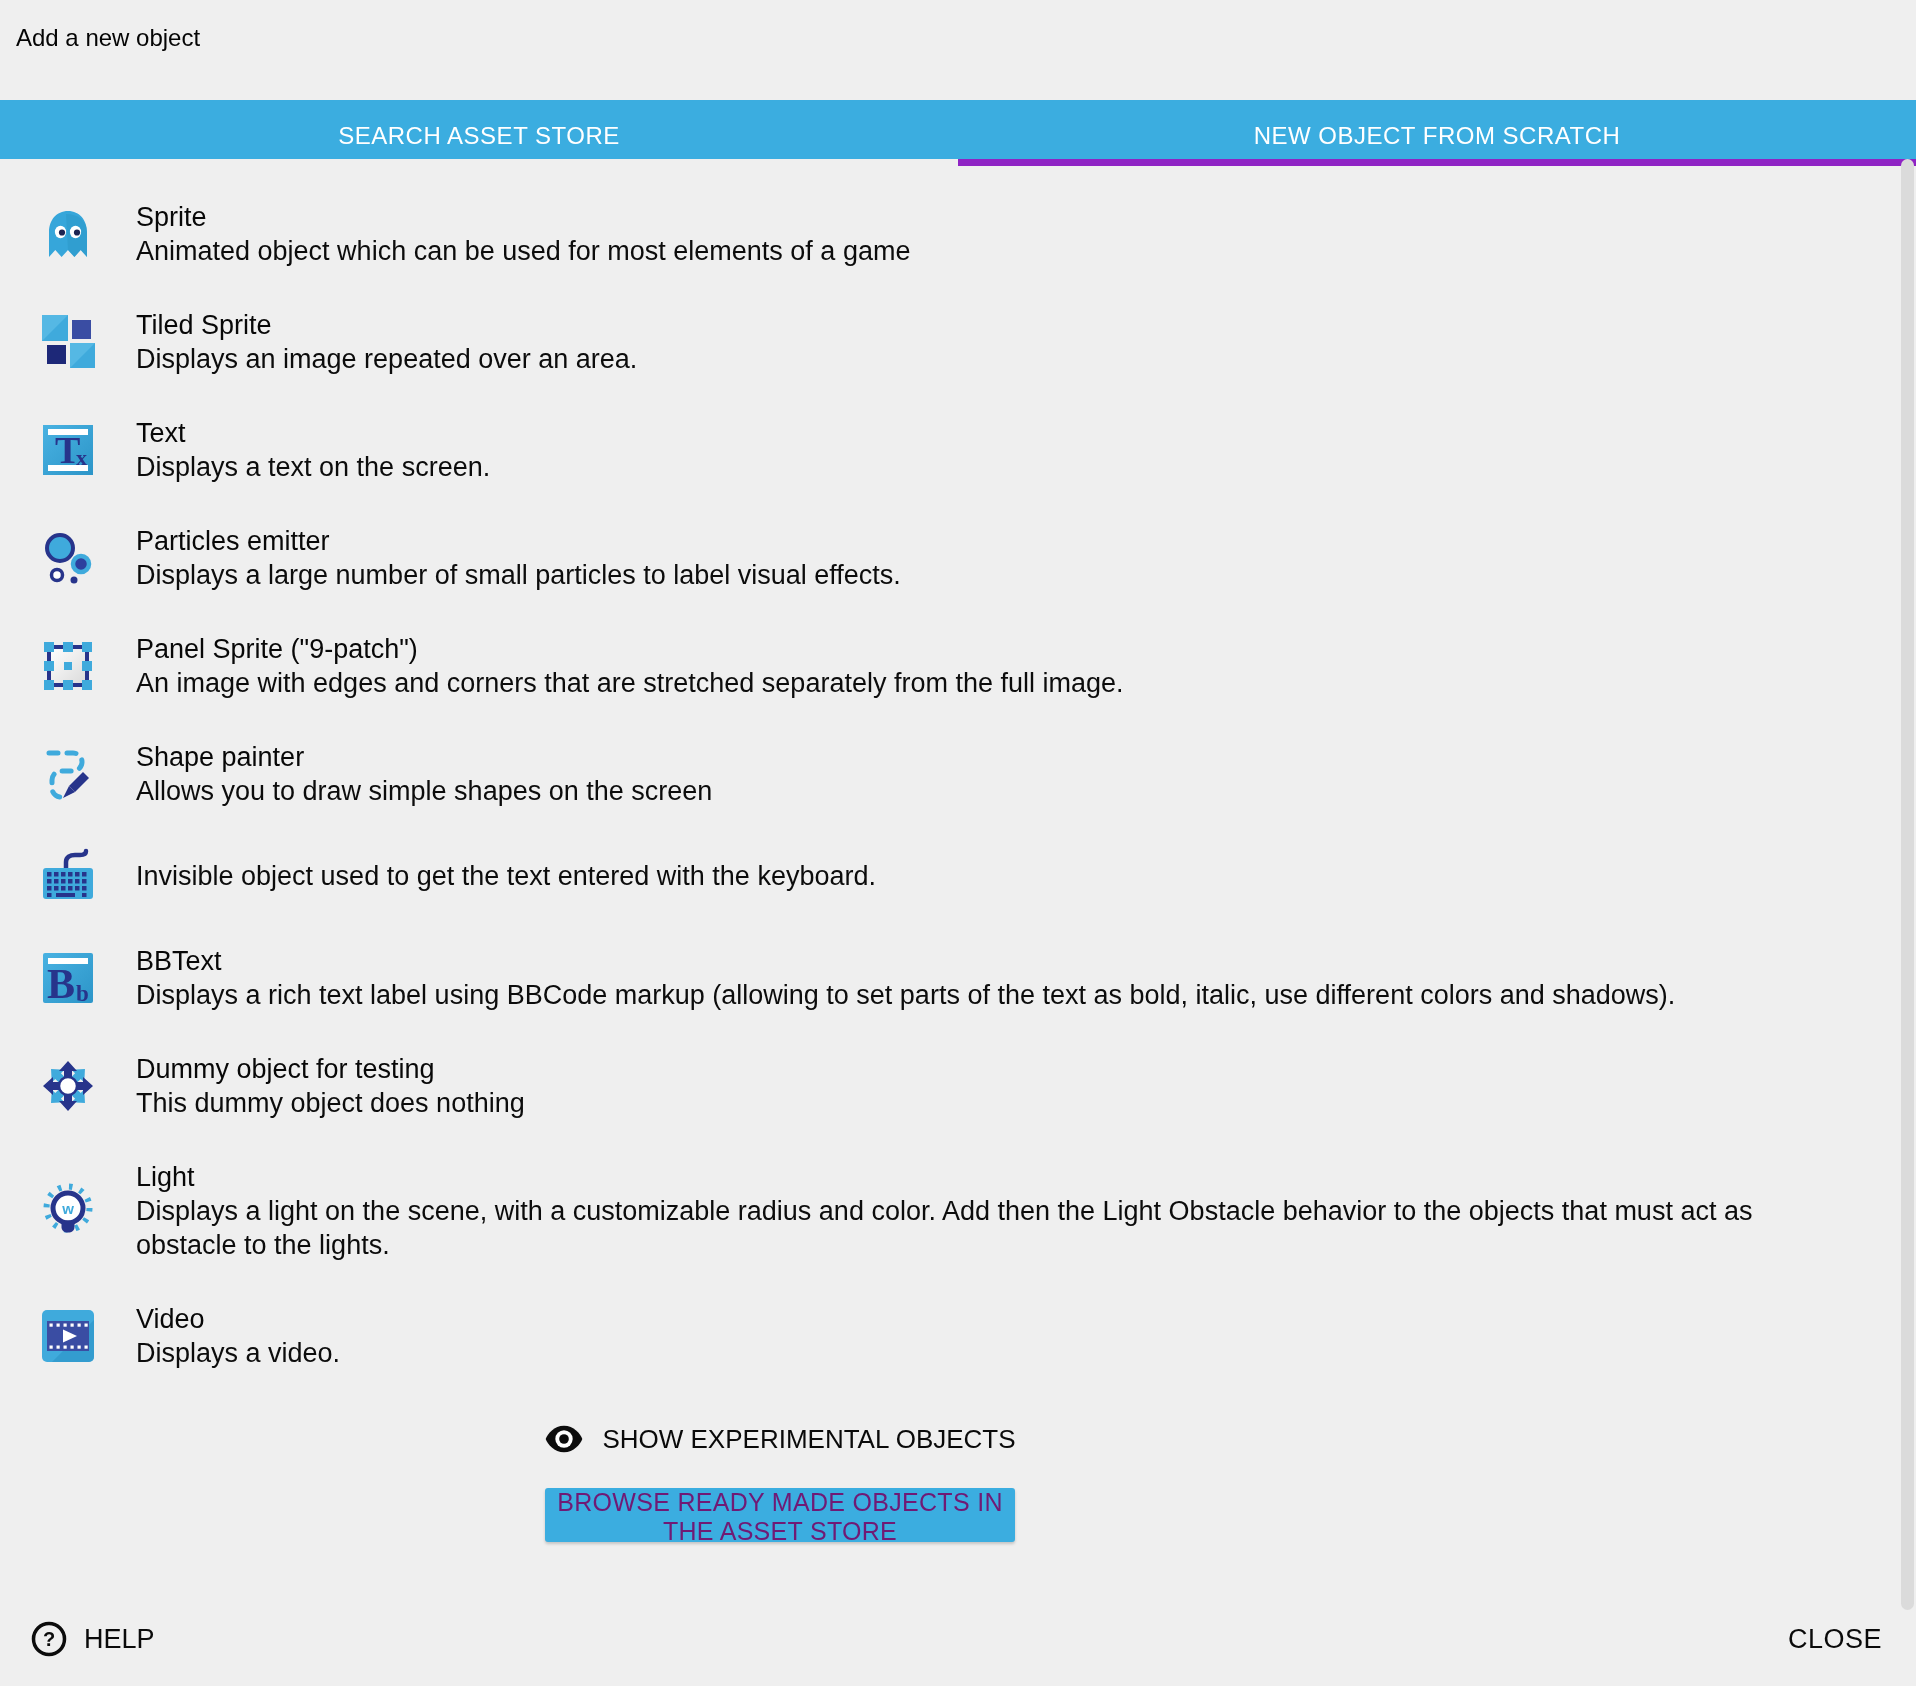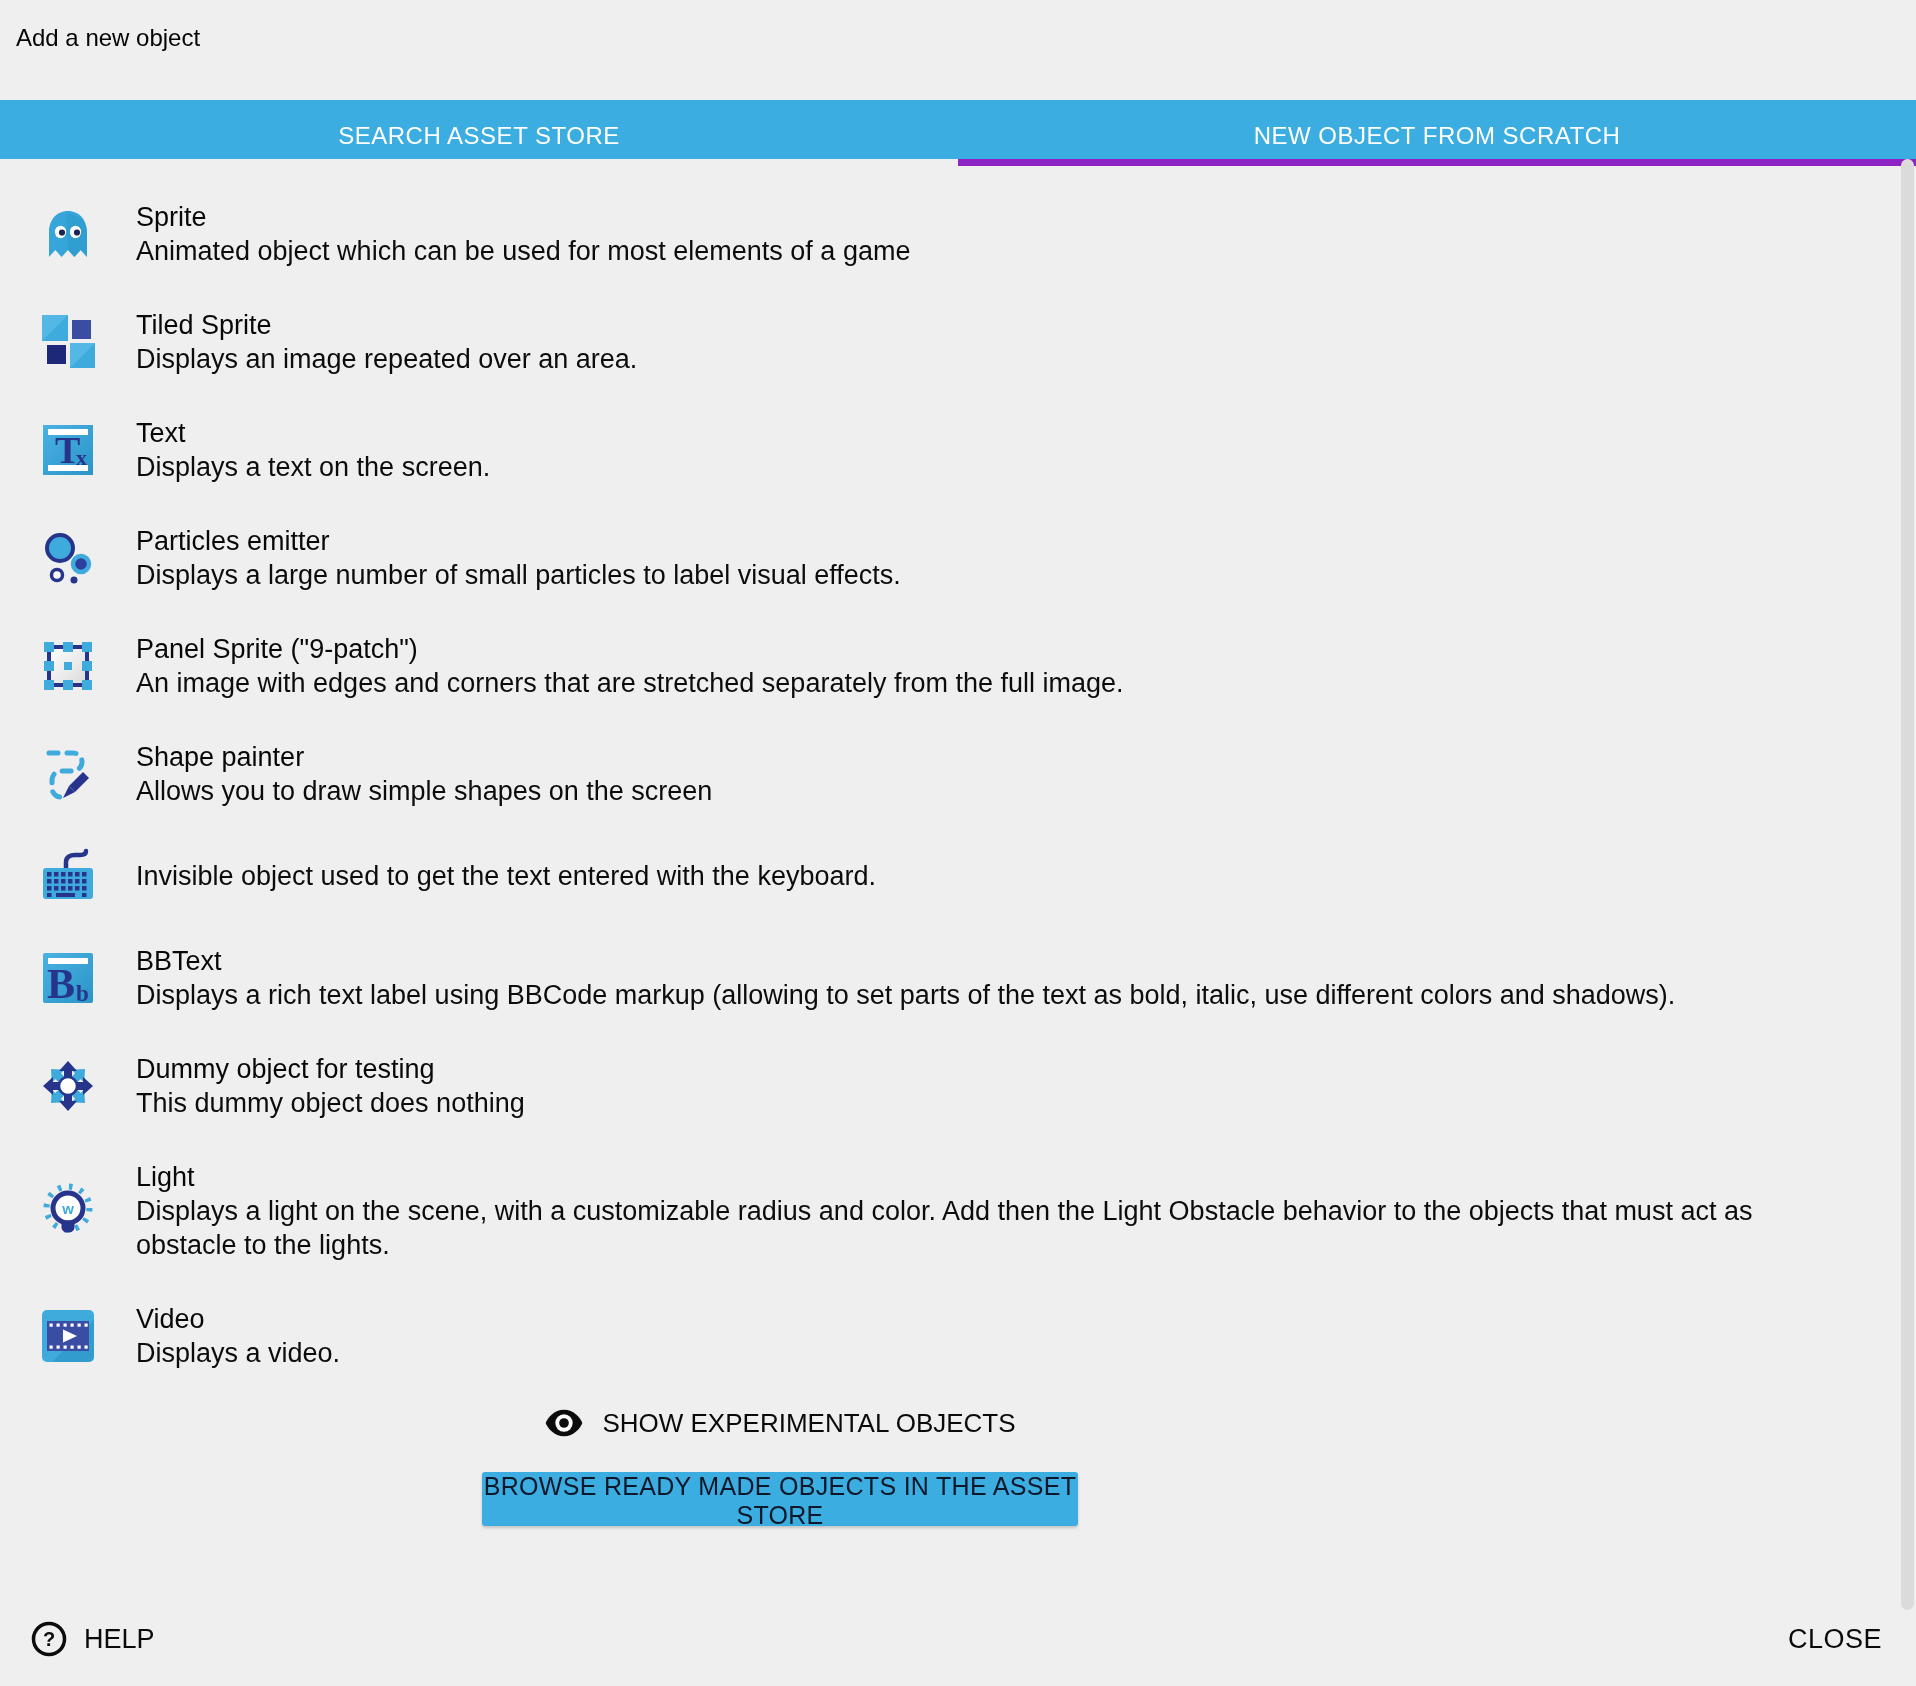--- a/index.html
+++ b/index.html
@@ -49,36 +49,36 @@
   .row .icon-box {
     width:56px; height:56px;
     flex:0 0 56px;
     margin-right:20px;
     display:flex; align-items:center; justify-content:center;
   }
   .row .texts { flex:1; min-width:0; padding-right:20px;margin-left:20px; }
   .row .obj-name { font-size:27px; line-height:34px; color:#080808; }
   .row .obj-desc { font-size:27px; line-height:34px; color:#0c0c0c; }
 
-  .bottom-zone { width:1560px; margin-top:12px; }
+  .bottom-zone { width:1560px; margin-top:28px; }
   .experimental {
     display:flex; align-items:center; justify-content:center;
     gap:18px;
     font-size:26px;
     color:#0a0a0a;
     cursor:pointer;
     height:46px;
   }
   .browse-btn {
     display:block;
     margin:26px auto 0 auto;
-    width:596px;
+    width:470px;
     height:54px;
     background:#3BADE0;
-    color:#0f172a;
+    color:#701a75;
     border:none;
     border-radius:3px;
     font-family:"Liberation Sans", sans-serif;
     font-size:25px;
     font-weight:400;
     letter-spacing:0.3px;
     cursor:pointer;
     box-shadow:0 2px 3px rgba(0,0,0,0.18);
   }
   .footer {

